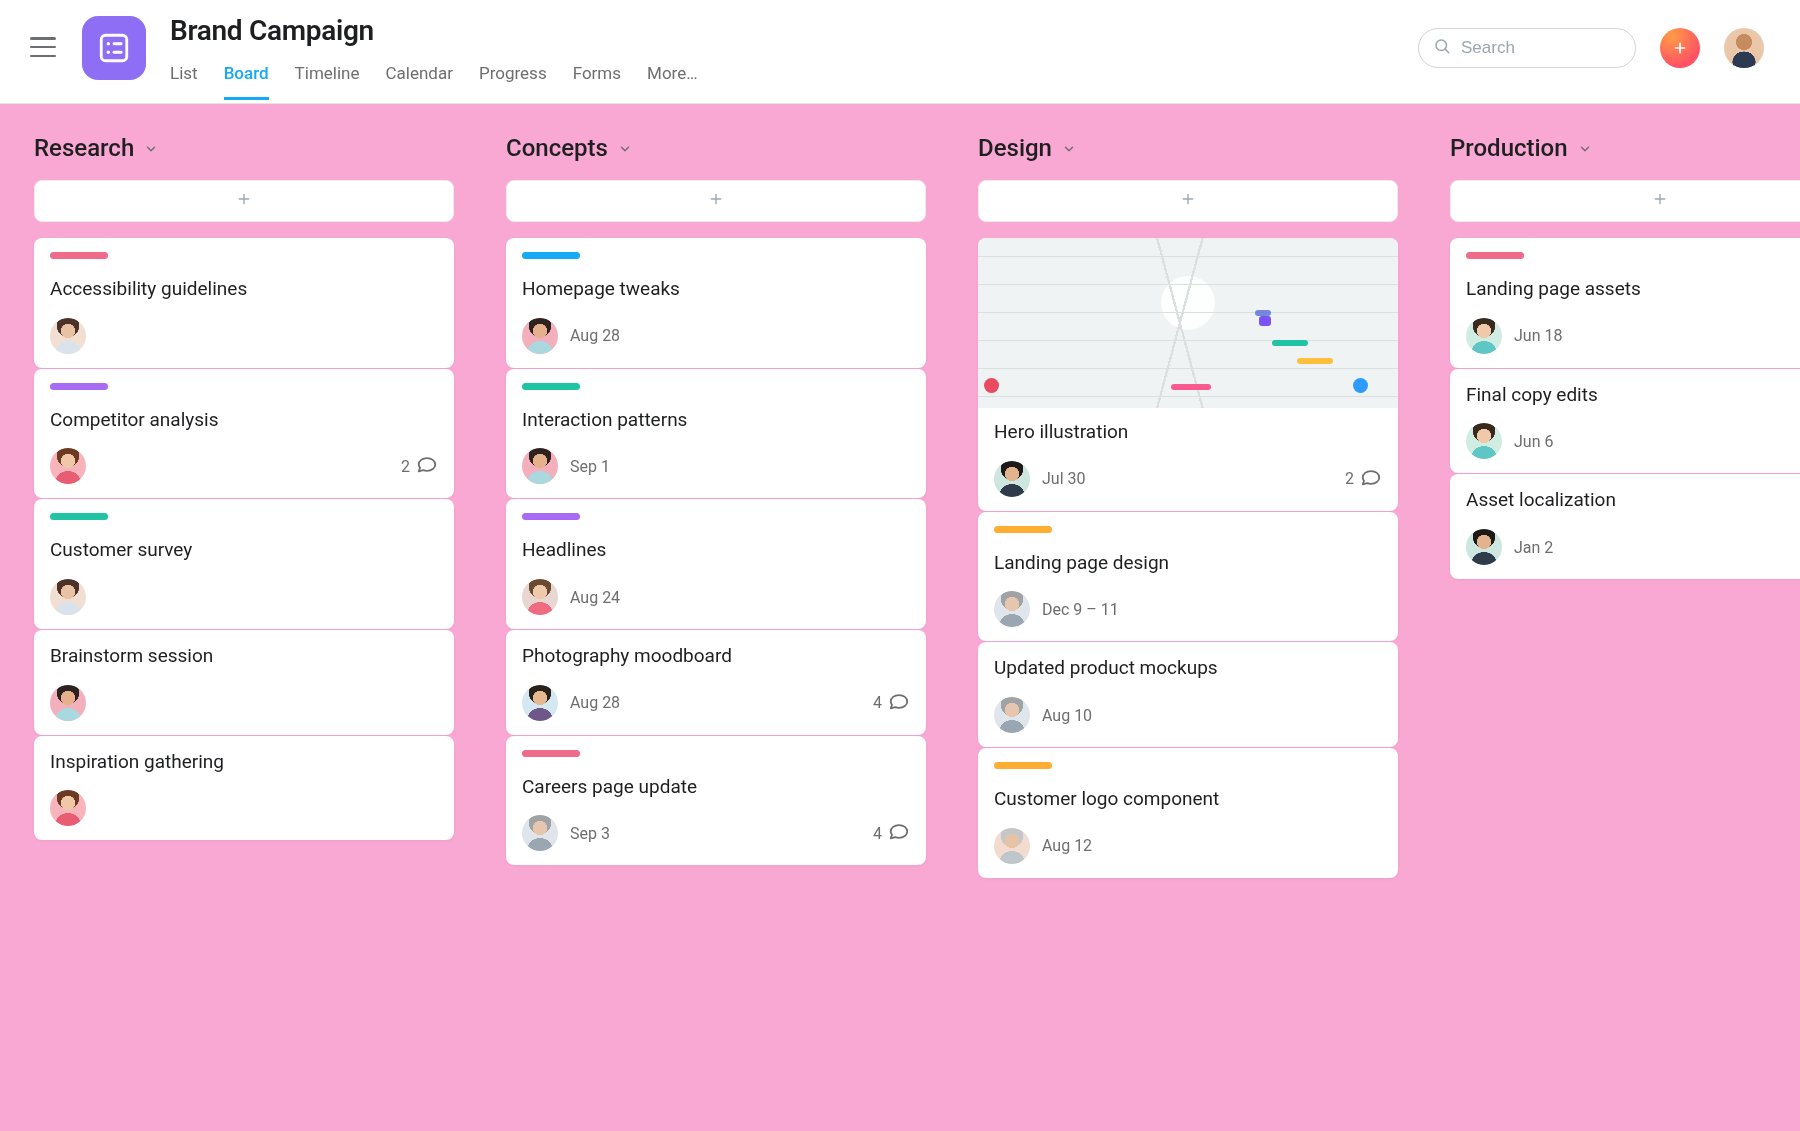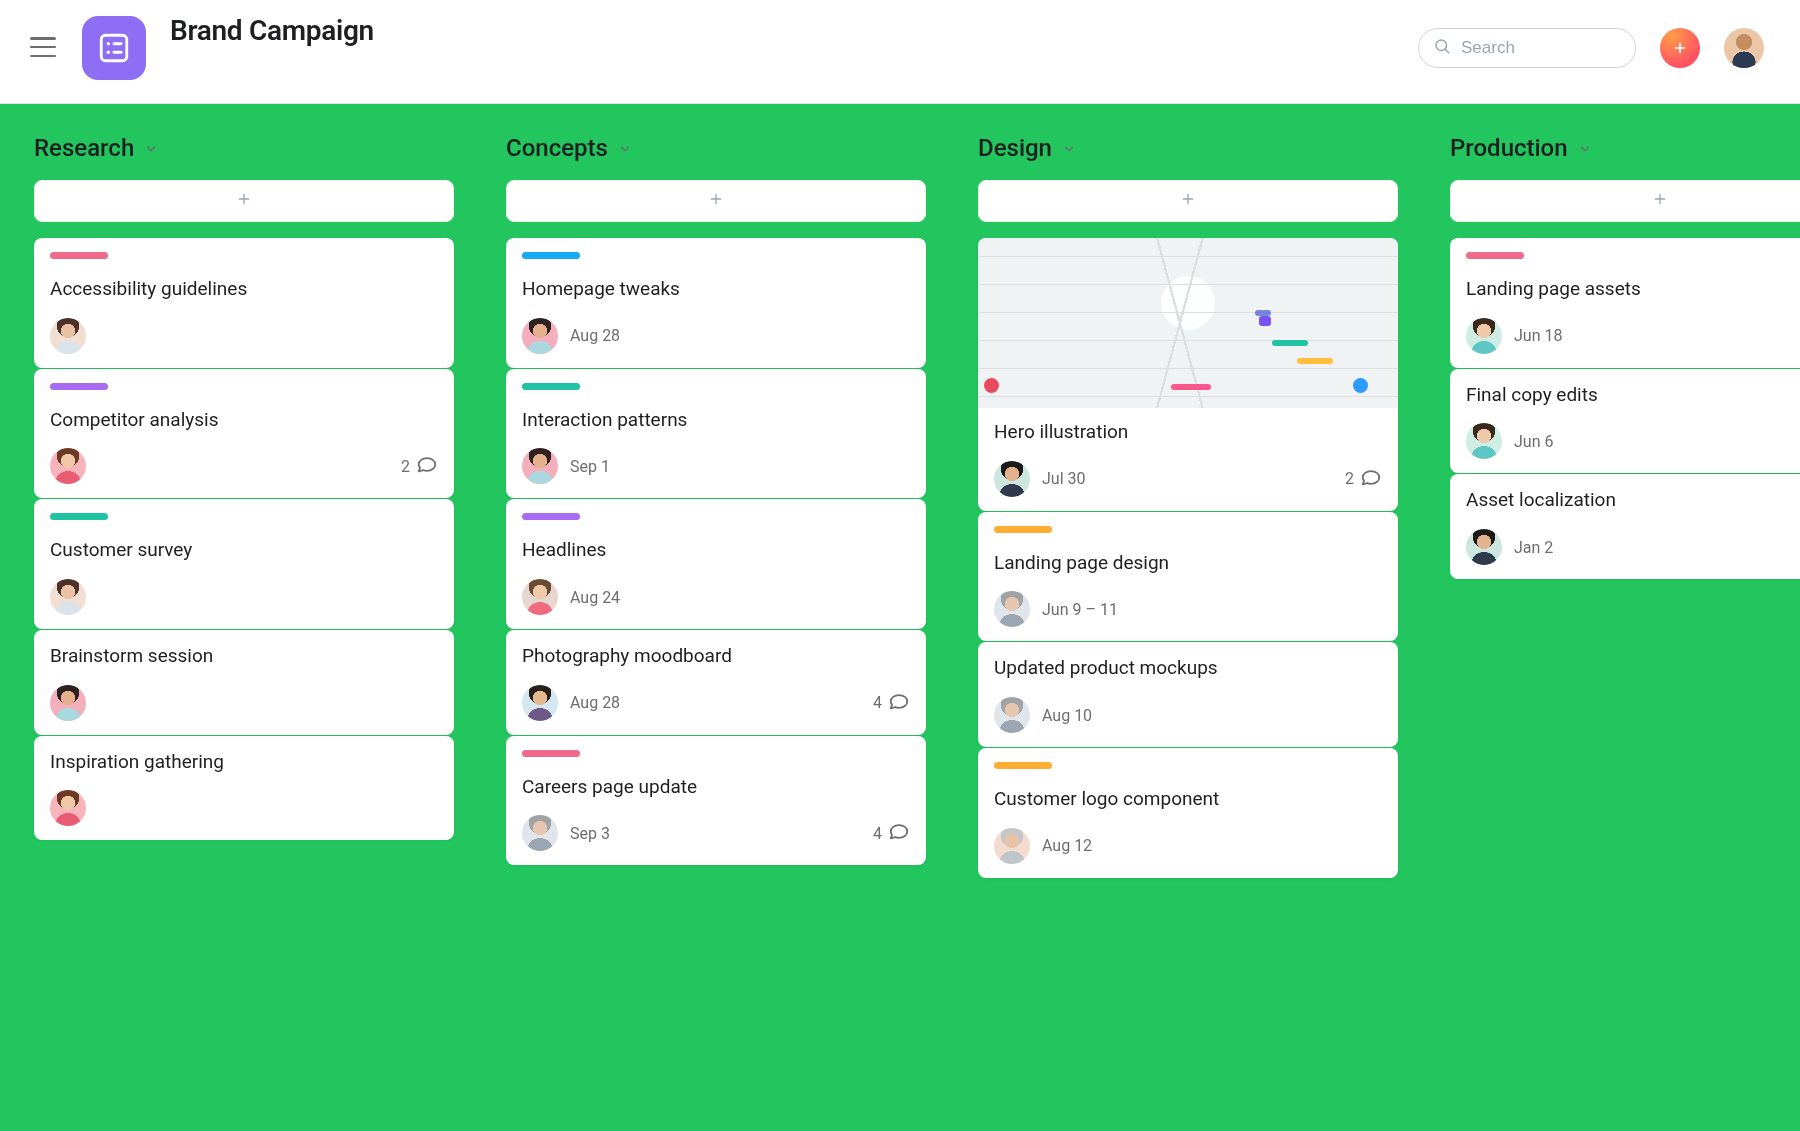--- a/index.html
+++ b/index.html
@@ -77,21 +77,21 @@
   }
   .avatar-top::after{
     content:""; position:absolute; inset:0;
     background:
       radial-gradient(circle at 50% 35%, #c68b5f 0 24%, transparent 25%),
       radial-gradient(ellipse 55% 50% at 50% 85%, #2d3a53 0 52%, transparent 53%);
   }
 
   
   .board {
-    background: #22c55e;
+    background: #f9a8d4;
     height: calc(100% - 104px);
     padding: 30px 0 0 34px;
     display: flex;
     gap: 52px;
     overflow: hidden;
   }
   .column { width: 420px; flex-shrink: 0; }
   .col-header {
     display: flex; align-items: center; gap: 10px;
     font-size: 24px; font-weight: 500; color: #1e1f21;
@@ -201,20 +201,29 @@
       <rect x="3" y="3" width="18" height="18" rx="3"></rect>
       <circle cx="8" cy="9" r="1.2" fill="#fff" stroke="none"></circle>
       <circle cx="8" cy="15" r="1.2" fill="#fff" stroke="none"></circle>
       <line x1="12" y1="9" x2="17" y2="9"></line>
       <line x1="12" y1="15" x2="17" y2="15"></line>
     </svg>
   </div>
 
   <div class="header-main">
     <div class="project-title">Brand Campaign</div>
+    <div class="tabs" id="tabs">
+        <div class="tab">List</div>
+        <div class="tab active">Board</div>
+        <div class="tab">Timeline</div>
+        <div class="tab">Calendar</div>
+        <div class="tab">Progress</div>
+        <div class="tab">Forms</div>
+        <div class="tab">More…</div>
+      </div>
   </div>
 
   <div class="header-spacer"></div>
 
   <div class="search-box">
     <span>
       <svg viewBox="0 0 24 24" fill="none" stroke-width="2" stroke-linecap="round">
         <circle cx="11" cy="11" r="7"></circle>
           <line x1="21" y1="21" x2="16.5" y2="16.5"></line>
       </svg>
@@ -355,21 +364,21 @@
             <span class="comment">
               <span>2</span>
               <span><svg viewBox="0 0 24 24" fill="none" stroke-width="2" stroke-linecap="round" stroke-linejoin="round">
                   <path d="M21 12.5c0 4-4 7-9 7-1.5 0-2.9-.3-4.1-.8L3 20l1.4-3.9C3.5 15 3 13.8 3 12.5c0-4 4-7 9-7s9 3 9 7z"></path>
                 </svg></span>
             </span>
           </div></div>
       </div>
       <div class="card"><span class="tag" style="background:#ffae33"></span><br><span class="card-title">Landing page design</span><div class="card-footer">
           <span class="avatar av-e"></span>
-          <span>Jun 9 – 11</span>
+          <span>Dec 9 – 11</span>
           <span class="spacer"></span>
         </div></div>
       <div class="card"><span class="card-title">Updated product mockups</span><div class="card-footer">
           <span class="avatar av-e"></span>
           <span>Aug 10</span>
           <span class="spacer"></span>
         </div></div>
       <div class="card"><span class="tag" style="background:#ffae33"></span><br><span class="card-title">Customer logo component</span><div class="card-footer">
           <span class="avatar av-grey"></span>
           <span>Aug 12</span>

